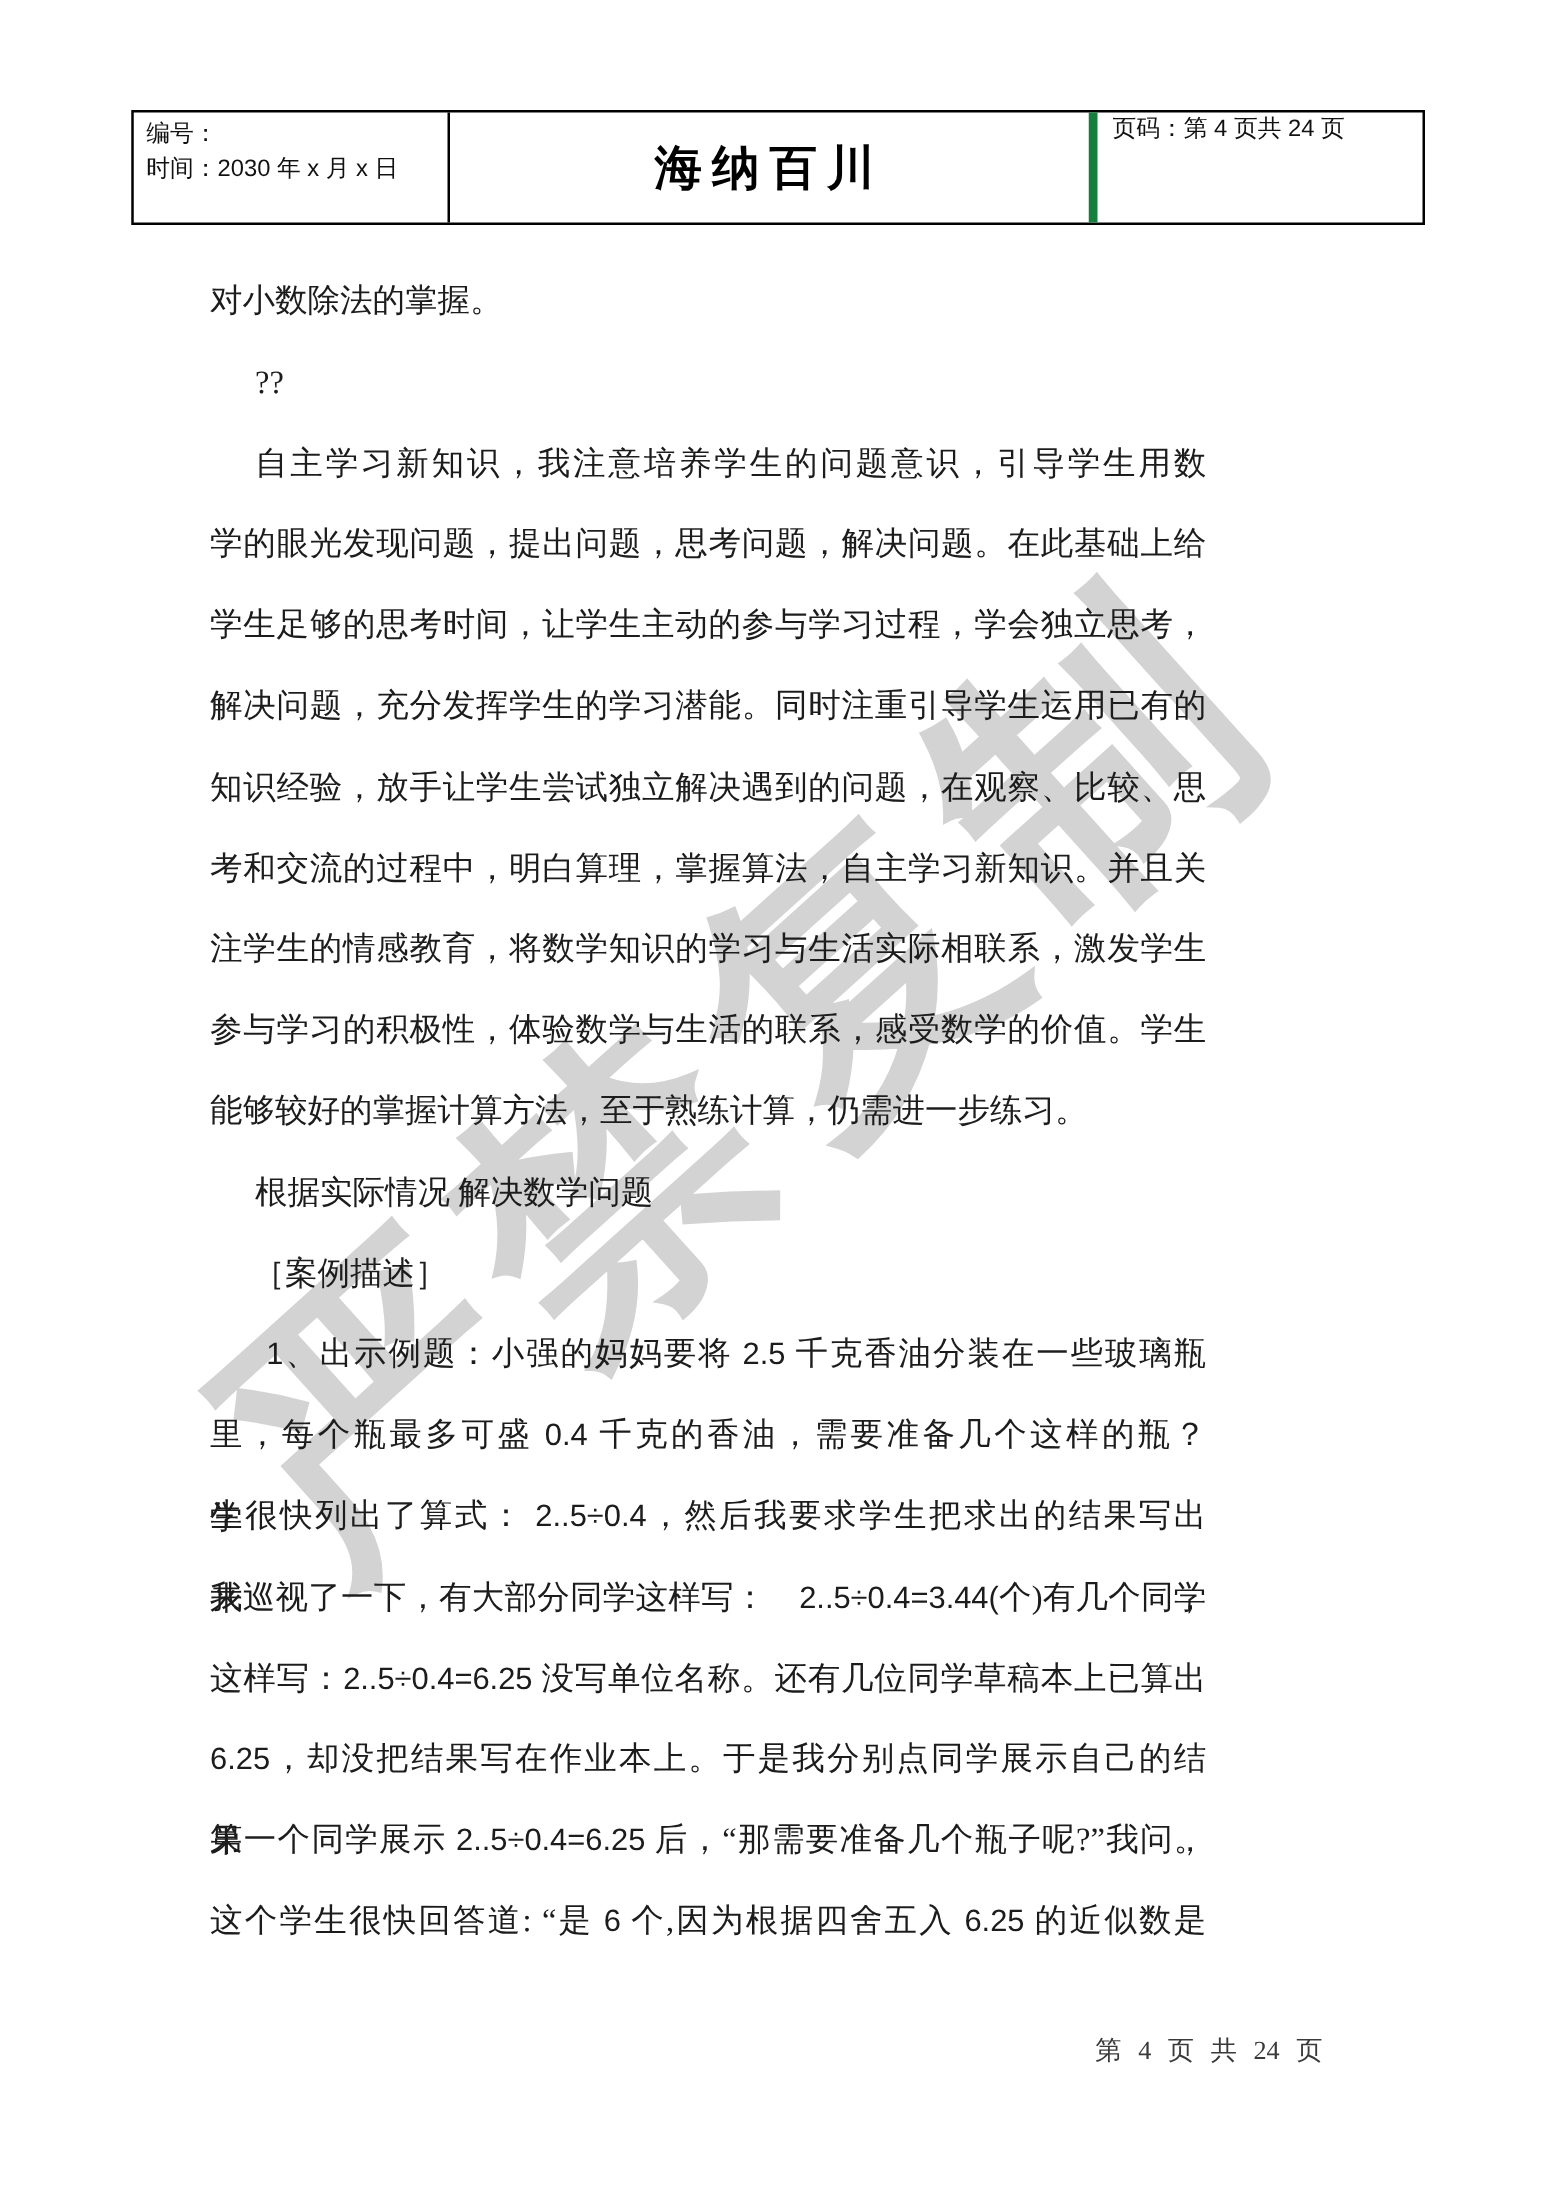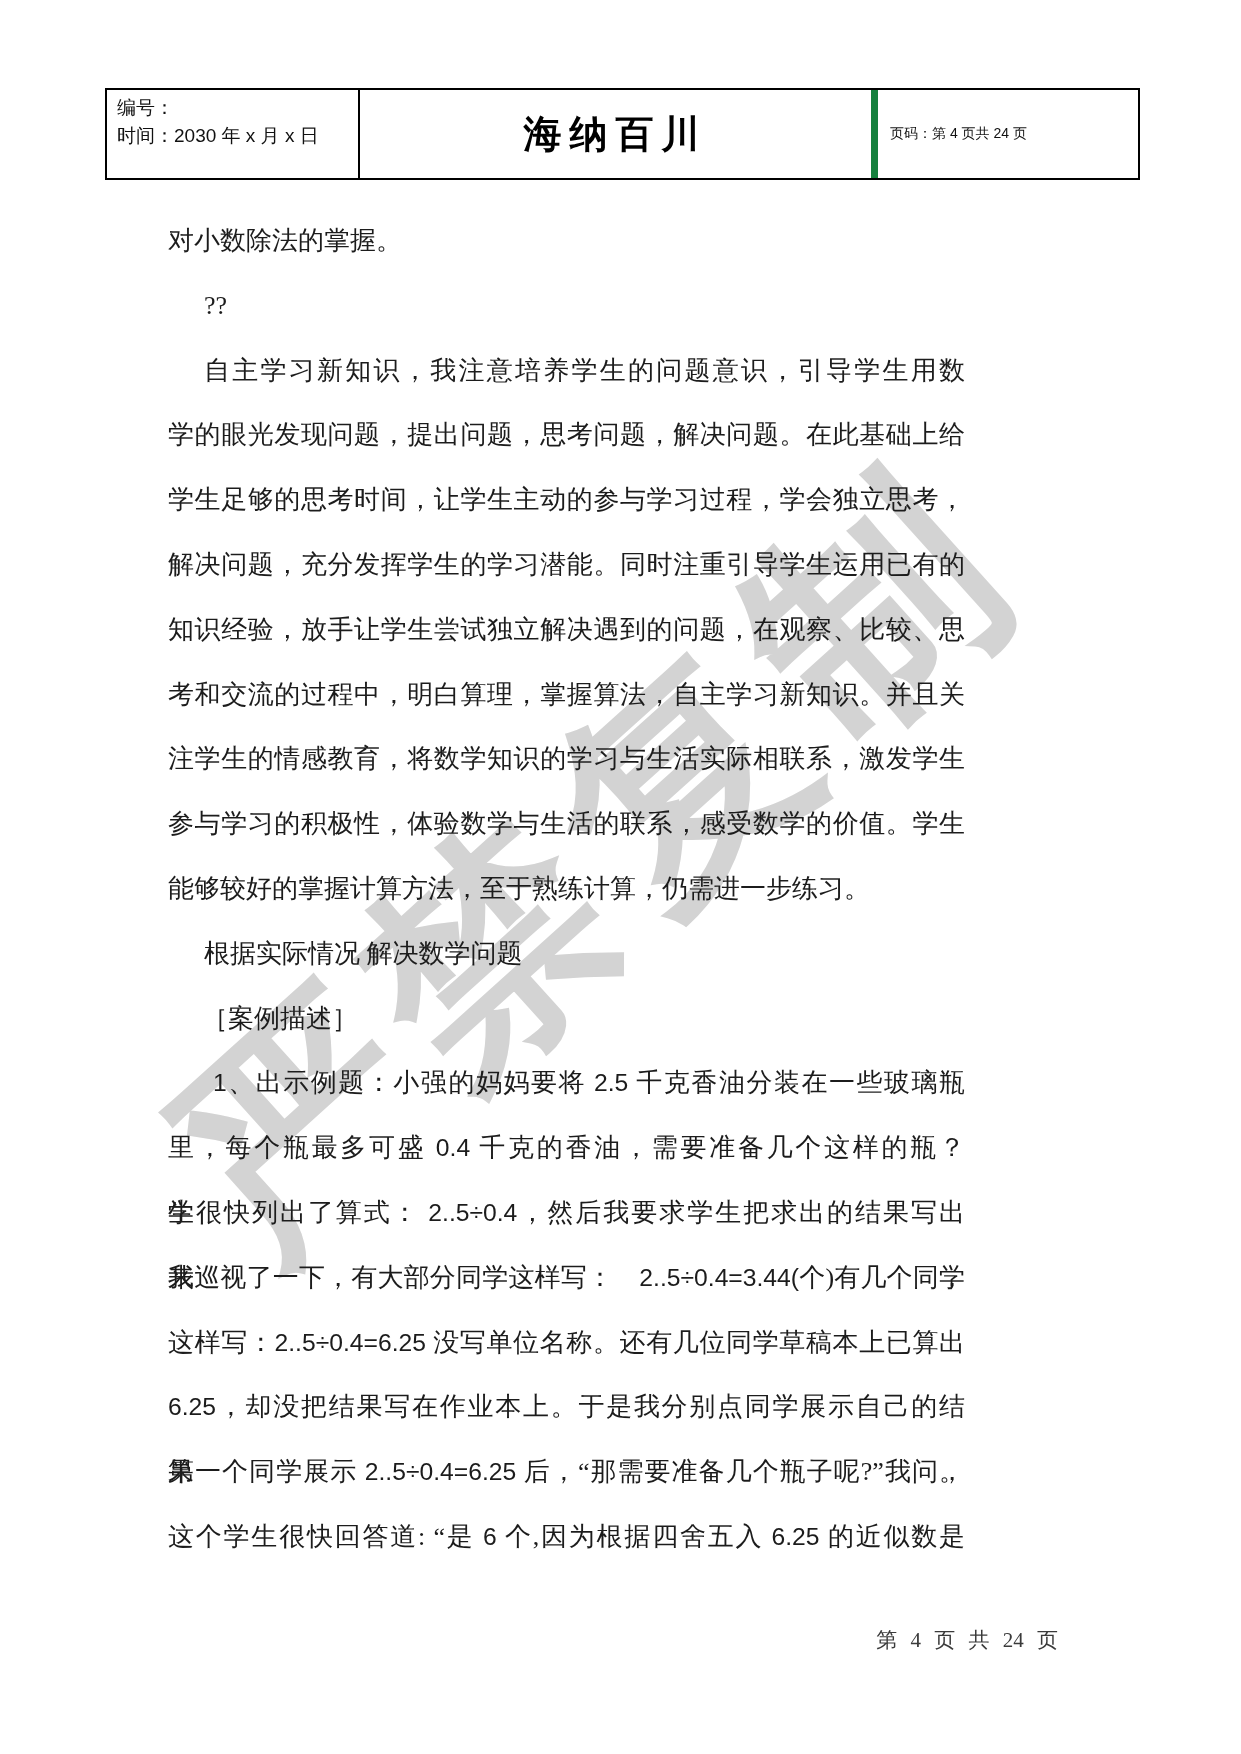--- a/index.html
+++ b/index.html
@@ -30,23 +30,23 @@
   .hcell.c2 {
     width:520px; border-left:2px solid #000; border-right:7px solid #15803d;
     display:flex; align-items:center; justify-content:center;
   }
   .doc-title {
     font-family:"Liberation Serif","DejaVu Serif",serif;
     font-weight:bold; font-size:38px; letter-spacing:8px; color:#000;
     white-space:nowrap;
   }
   .hcell.c3 {
-    flex:1; display:flex; align-items:center; padding-left:12px;
+    flex:1; display:flex; padding-left:12px;
     font-family:"Liberation Sans","DejaVu Sans",sans-serif;
-    font-size:14px; color:#111;
+    font-size:19px; color:#111;
   }
   
   .doc-body {
     position:absolute; left:168px; top:209px; width:797px; z-index:1;
     font-size:26px; color:#1c1c1c;
   }
   .doc-line { line-height:64.8px; height:64.8px; text-align:left; }
   .doc-line.justify { text-align:justify; text-align-last:justify; }
   .num { font-family:"Liberation Sans","DejaVu Sans",sans-serif; font-size:0.95em; }
   

